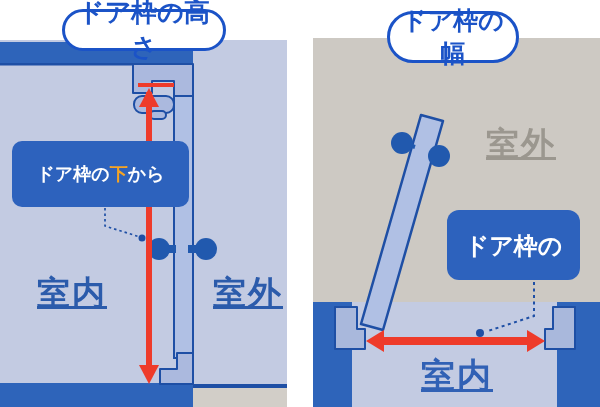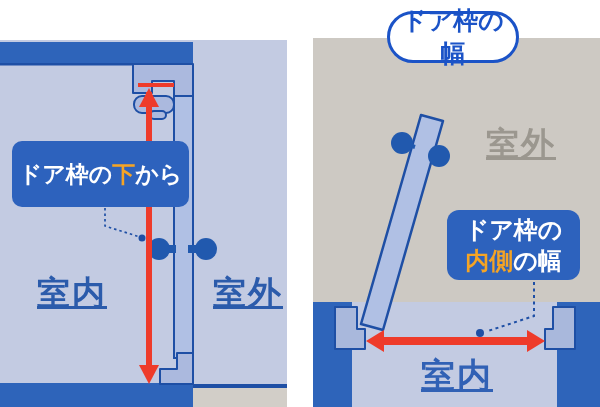--- a/index.html
+++ b/index.html
@@ -14,21 +14,21 @@
     border-radius:26px;font-weight:bold;text-align:center;
     display:flex;align-items:center;justify-content:center;
   }
   .pill-h{left:62px;top:9px;width:164px;height:42px;font-size:26px;}
   .pill-w{left:387px;top:11px;width:132px;height:52px;font-size:25px;}
   .callout{
     background:#2d62bd;color:#ffffff;font-weight:bold;text-align:center;
     display:flex;flex-direction:column;align-items:center;justify-content:center;
   }
   .callout .hl{color:#f5a425;}
-  .callout-h{left:12px;top:141px;width:177px;height:66px;border-radius:10px;font-size:23px;line-height:30px;}
+  .callout-h{left:12px;top:141px;width:177px;height:66px;border-radius:10px;font-size:18px;line-height:30px;}
   .callout-w{left:447px;top:210px;width:133px;height:70px;border-radius:12px;font-size:24px;line-height:31px;}
   .room-label{
     font-weight:bold;text-align:center;letter-spacing:2px;white-space:nowrap;text-decoration:underline;
   }
   .room-indoor-l{left:30px;top:271px;width:84px;font-size:33px;color:#2b5bab;}
   .room-outdoor-l{left:206px;top:271px;width:84px;font-size:33px;color:#2b5bab;}
   .room-outdoor-r{left:479px;top:122px;width:84px;font-size:33px;color:#9b978f;}
   .room-indoor-r{left:415px;top:353px;width:84px;font-size:34px;color:#3161b5;}
 </style>
 </head>
@@ -90,37 +90,37 @@
         <rect x="378" y="337" width="152" height="8" fill="#ee3b2a"></rect>
         <polygon points="366,341 384,330 384,352" fill="#ee3b2a"></polygon>
         <polygon points="545,341 527,330 527,352" fill="#ee3b2a"></polygon>
       </g>
 
       <path d="M534,282 L534,316 L488,331" fill="none" stroke="#1e4fa5" stroke-width="2" stroke-dasharray="3,3.5"></path>
       <circle cx="480" cy="333" r="4" fill="#1e4fa5"></circle>
     </g>
   </svg>
 
+  <div class="overlay pill pill-h">
+    <span>ドア枠の高さ</span>
+  </div>
   <div class="overlay pill pill-w">
     <span>ドア枠の幅</span>
   </div>
 
   <div class="overlay callout callout-h">
     <div>
       <span>ドア枠の</span><span class="hl">下</span><span>から</span>
     </div>
   </div>
 
   <div class="overlay callout callout-w">
     <div>
       <span>ドア枠の</span>
     </div>
-    <div>
-      <span class="hl">内側</span><span>の幅</span>
-    </div>
   </div>
 
   <div class="overlay room-label room-indoor-l">室内</div>
   <div class="overlay room-label room-outdoor-l">室外</div>
   <div class="overlay room-label room-outdoor-r">室外</div>
   <div class="overlay room-label room-indoor-r">室内</div>
 
 </div>
 
 </body></html>

